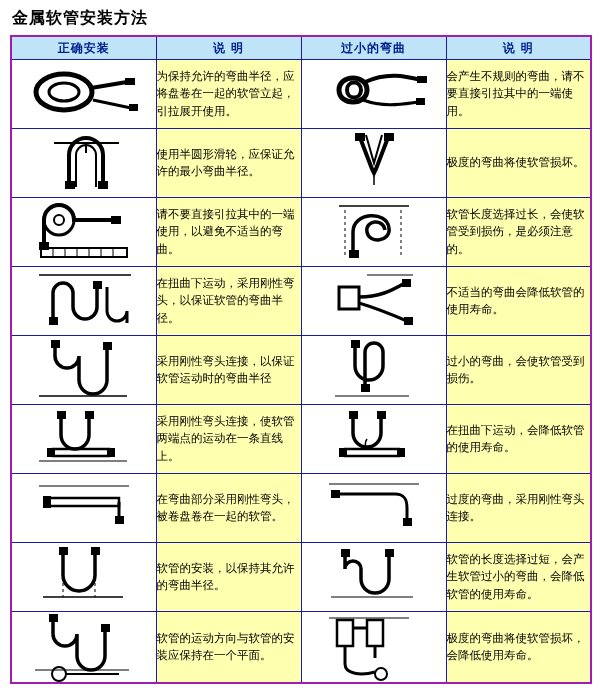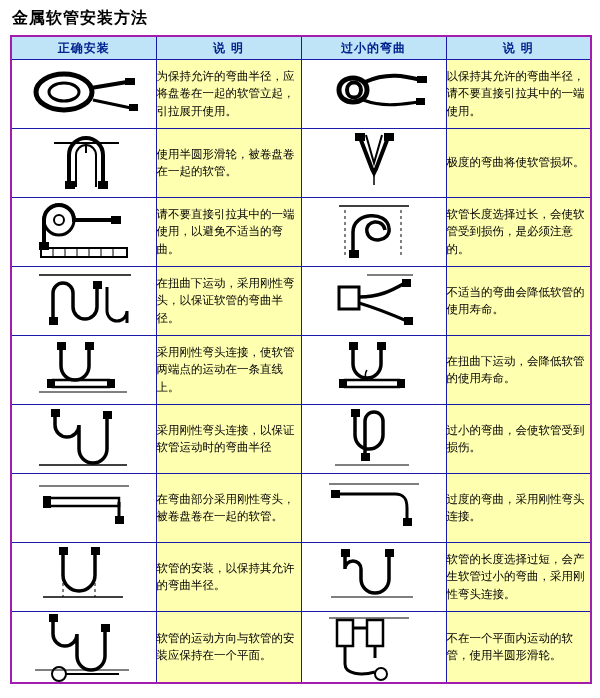--- a/index.html
+++ b/index.html
@@ -112,37 +112,37 @@
             <svg width="130" height="60" viewBox="0 0 130 60">
               <path d="M30 30 C30 14, 58 14, 58 30 C58 46, 30 46, 30 30" fill="none" stroke="#000" stroke-width="5"></path>
               <path d="M38 30 C38 20, 52 20, 52 30 C52 40, 38 40, 38 30" fill="none" stroke="#000" stroke-width="4"></path>
               <path d="M56 22 C78 12, 96 16, 112 20" stroke="#000" stroke-width="4" fill="none"></path>
               <path d="M54 40 C76 48, 94 44, 110 42" stroke="#000" stroke-width="3" fill="none"></path>
               <rect x="108" y="16" width="10" height="7" fill="#000"></rect>
               <rect x="107" y="38" width="9" height="7" fill="#000"></rect>
             </svg>
           </span>
         </td>
-        <td class="txt">以保持其允许的弯曲半径，请不要直接引拉其中的一端使用。</td>
+        <td class="txt">会产生不规则的弯曲，请不要直接引拉其中的一端使用。</td>
       </tr>
 
       <tr>
         <td class="pic">
           <span class="fig">
             <svg width="120" height="62" viewBox="0 0 120 62">
               <path d="M45 58 L45 26 A17 17 0 0 1 79 26 L79 58" fill="none" stroke="#000" stroke-width="4"></path>
               <path d="M52 58 L52 26 A10 10 0 0 1 72 26 L72 58" fill="none" stroke="#000" stroke-width="2"></path>
               <rect x="41" y="52" width="10" height="8" fill="#000"></rect>
               <rect x="74" y="52" width="10" height="8" fill="#000"></rect>
               <line x1="30" y1="14" x2="95" y2="14" stroke="#000" stroke-width="2"></line>
               <line x1="62" y1="14" x2="62" y2="24" stroke="#000" stroke-width="2"></line>
             </svg>
           </span>
         </td>
-        <td class="txt">使用半圆形滑轮，被卷盘卷在一起的软管。</td>
+        <td class="txt">使用半圆形滑轮，应保证允许的最小弯曲半径。</td>
         <td class="pic">
           <span class="fig">
             <svg width="120" height="62" viewBox="0 0 120 62">
               <path d="M45 6 L58 40 L60 44 L62 40 L75 6" fill="none" stroke="#000" stroke-width="4"></path>
               <path d="M52 6 L60 34 L68 6" fill="none" stroke="#000" stroke-width="2"></path>
               <rect x="41" y="4" width="10" height="8" fill="#000"></rect>
               <rect x="70" y="4" width="10" height="8" fill="#000"></rect>
               <line x1="60" y1="44" x2="60" y2="56" stroke="#000" stroke-width="1.5"></line>
             </svg>
           </span>
@@ -209,20 +209,45 @@
               <line x1="58" y1="8" x2="104" y2="8" stroke="#000" stroke-width="1.2"></line>
             </svg>
           </span>
         </td>
         <td class="txt">不适当的弯曲会降低软管的使用寿命。</td>
       </tr>
 
       <tr>
         <td class="pic">
           <span class="fig">
+            <svg width="130" height="66" viewBox="0 0 130 66">
+              <path d="M36 8 L36 20 A12 12 0 0 0 60 20 L60 44 A14 14 0 0 0 88 44 L88 12" fill="none" stroke="#000" stroke-width="3.5"></path>
+              <rect x="32" y="4" width="9" height="8" fill="#000"></rect>
+              <rect x="84" y="6" width="9" height="8" fill="#000"></rect>
+              <line x1="20" y1="60" x2="108" y2="60" stroke="#000" stroke-width="1.5"></line>
+            </svg>
+          </span>
+        </td>
+        <td class="txt">采用刚性弯头连接，以保证软管运动时的弯曲半径</td>
+        <td class="pic">
+          <span class="fig">
+            <svg width="130" height="66" viewBox="0 0 130 66">
+              <path d="M46 8 L46 30 A14 14 0 0 0 74 30 L74 16 A9 9 0 0 0 56 16 L56 50" fill="none" stroke="#000" stroke-width="3.5"></path>
+              <rect x="42" y="4" width="9" height="8" fill="#000"></rect>
+              <rect x="52" y="48" width="9" height="8" fill="#000"></rect>
+              <line x1="26" y1="60" x2="100" y2="60" stroke="#000" stroke-width="1.2"></line>
+            </svg>
+          </span>
+        </td>
+        <td class="txt">过小的弯曲，会使软管受到损伤。</td>
+      </tr>
+
+      <tr>
+        <td class="pic">
+          <span class="fig">
             <svg width="130" height="62" viewBox="0 0 130 62">
               <path d="M42 10 L42 30 A14 14 0 0 0 70 30 L70 10" fill="none" stroke="#000" stroke-width="3.5"></path>
               <rect x="38" y="6" width="9" height="8" fill="#000"></rect>
               <rect x="66" y="6" width="9" height="8" fill="#000"></rect>
               <rect x="34" y="44" width="56" height="7" fill="none" stroke="#000" stroke-width="2.5"></rect>
               <rect x="28" y="43" width="8" height="9" fill="#000"></rect>
               <rect x="88" y="43" width="8" height="9" fill="#000"></rect>
               <line x1="20" y1="56" x2="108" y2="56" stroke="#000" stroke-width="1.2"></line>
             </svg>
           </span>
@@ -240,45 +265,20 @@
               <path d="M58 34 A9 9 0 0 0 58 44" fill="none" stroke="#000" stroke-width="1.5"></path>
             </svg>
           </span>
         </td>
         <td class="txt">在扭曲下运动，会降低软管的使用寿命。</td>
       </tr>
 
       <tr>
         <td class="pic">
           <span class="fig">
-            <svg width="130" height="66" viewBox="0 0 130 66">
-              <path d="M36 8 L36 20 A12 12 0 0 0 60 20 L60 44 A14 14 0 0 0 88 44 L88 12" fill="none" stroke="#000" stroke-width="3.5"></path>
-              <rect x="32" y="4" width="9" height="8" fill="#000"></rect>
-              <rect x="84" y="6" width="9" height="8" fill="#000"></rect>
-              <line x1="20" y1="60" x2="108" y2="60" stroke="#000" stroke-width="1.5"></line>
-            </svg>
-          </span>
-        </td>
-        <td class="txt">采用刚性弯头连接，以保证软管运动时的弯曲半径</td>
-        <td class="pic">
-          <span class="fig">
-            <svg width="130" height="66" viewBox="0 0 130 66">
-              <path d="M46 8 L46 30 A14 14 0 0 0 74 30 L74 16 A9 9 0 0 0 56 16 L56 50" fill="none" stroke="#000" stroke-width="3.5"></path>
-              <rect x="42" y="4" width="9" height="8" fill="#000"></rect>
-              <rect x="52" y="48" width="9" height="8" fill="#000"></rect>
-              <line x1="26" y1="60" x2="100" y2="60" stroke="#000" stroke-width="1.2"></line>
-            </svg>
-          </span>
-        </td>
-        <td class="txt">过小的弯曲，会使软管受到损伤。</td>
-      </tr>
-
-      <tr>
-        <td class="pic">
-          <span class="fig">
             <svg width="130" height="58" viewBox="0 0 130 58">
               <rect x="30" y="24" width="70" height="8" fill="none" stroke="#000" stroke-width="2.5"></rect>
               <rect x="24" y="22" width="8" height="12" fill="#000"></rect>
               <path d="M100 28 L100 44" fill="none" stroke="#000" stroke-width="3"></path>
               <rect x="96" y="42" width="9" height="8" fill="#000"></rect>
               <line x1="20" y1="12" x2="110" y2="12" stroke="#000" stroke-width="1.2"></line>
             </svg>
           </span>
         </td>
         <td class="txt">在弯曲部分采用刚性弯头，被卷盘卷在一起的软管。</td>
@@ -312,21 +312,21 @@
         <td class="pic">
           <span class="fig">
             <svg width="130" height="62" viewBox="0 0 130 62">
               <path d="M36 10 L36 26 A8 8 0 0 1 52 26 L52 36 A14 14 0 0 0 80 36 L80 10" fill="none" stroke="#000" stroke-width="3.5"></path>
               <rect x="32" y="6" width="9" height="8" fill="#000"></rect>
               <rect x="76" y="6" width="9" height="8" fill="#000"></rect>
               <line x1="22" y1="54" x2="104" y2="54" stroke="#000" stroke-width="1.2"></line>
             </svg>
           </span>
         </td>
-        <td class="txt">软管的长度选择过短，会产生软管过小的弯曲，采用刚性弯头连接。</td>
+        <td class="txt">软管的长度选择过短，会产生软管过小的弯曲，会降低软管的使用寿命。</td>
       </tr>
 
       <tr>
         <td class="pic">
           <span class="fig">
             <svg width="130" height="70" viewBox="0 0 130 70">
               <path d="M34 6 L34 22 A12 12 0 0 0 58 22 L58 44 A14 14 0 0 0 86 44 L86 18" fill="none" stroke="#000" stroke-width="3.5"></path>
               <rect x="30" y="2" width="9" height="8" fill="#000"></rect>
               <rect x="82" y="12" width="9" height="8" fill="#000"></rect>
               <circle cx="40" cy="62" r="7" fill="none" stroke="#000" stroke-width="2"></circle>
@@ -342,18 +342,18 @@
               <rect x="28" y="8" width="16" height="26" fill="none" stroke="#000" stroke-width="2.5"></rect>
               <rect x="58" y="8" width="16" height="26" fill="none" stroke="#000" stroke-width="2.5"></rect>
               <path d="M44 16 L58 16" stroke="#000" stroke-width="3"></path>
               <path d="M36 34 L36 52 C36 62, 52 64, 66 60" fill="none" stroke="#000" stroke-width="3"></path>
               <path d="M66 34 L66 46" fill="none" stroke="#000" stroke-width="3"></path>
               <circle cx="72" cy="62" r="6" fill="none" stroke="#000" stroke-width="2"></circle>
               <line x1="20" y1="6" x2="100" y2="6" stroke="#000" stroke-width="1"></line>
             </svg>
           </span>
         </td>
-        <td class="txt">不在一个平面内运动的软管，使用半圆形滑轮。</td>
+        <td class="txt">极度的弯曲将使软管损坏，会降低使用寿命。</td>
       </tr>
 
     </tbody>
   </table>
 </div>
 
 </body></html>

